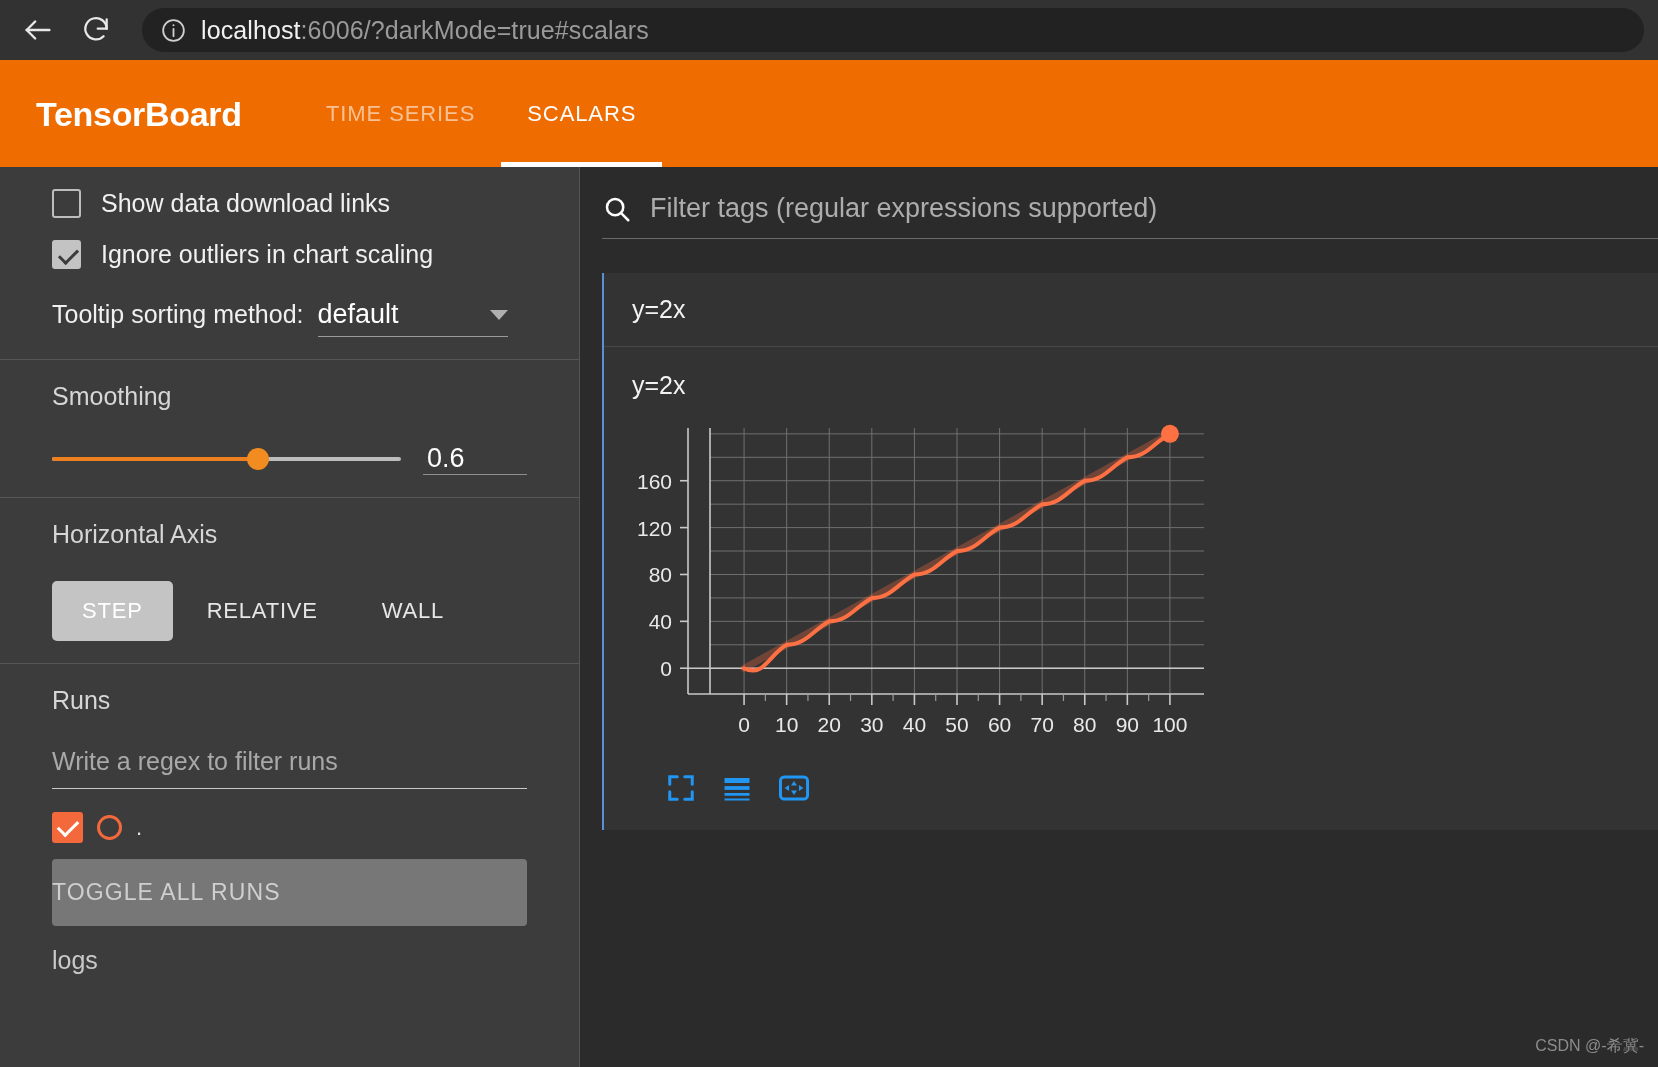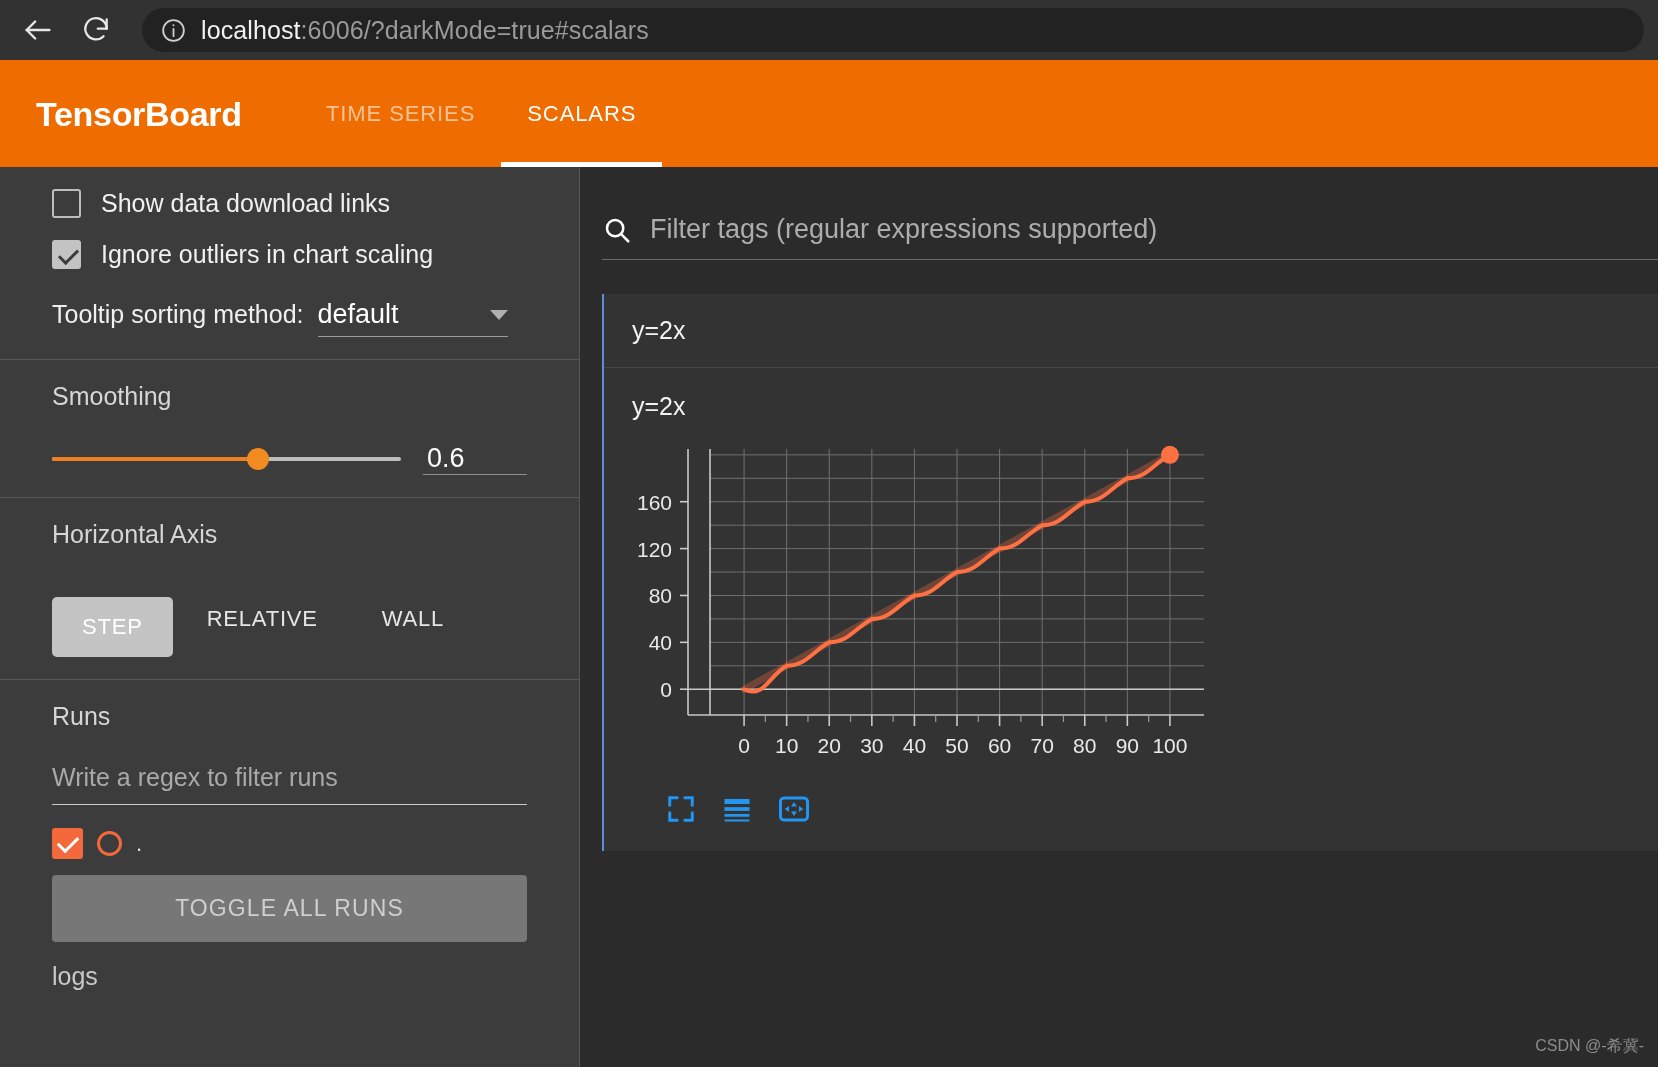--- a/index.html
+++ b/index.html
@@ -202,21 +202,20 @@
   .seg-btn {
     font-size: 22px;
     letter-spacing: 0.8px;
     color: #e6e6e6;
     padding: 17px 30px;
     border-radius: 5px;
   }
   .seg-btn.active {
     background: #c4c4c4;
     color: #ffffff;
-    margin-top: 16px;
   }
 
   .regex-input {
     font-size: 25px;
     color: #a9a9a9;
     border-bottom: 1px solid #c9c9c9;
     padding-bottom: 12px;
     margin-bottom: 23px;
   }
   .run-row {
@@ -248,41 +247,39 @@
   }
   .run-name { font-size: 22px; color: #e0e0e0; }
 
   .toggle-all {
     width: 100%;
     background: #777777;
     color: #cfcfcf;
     font-size: 23px;
     letter-spacing: 1.1px;
     padding: 20px 0;
-    text-align: center;
     border-radius: 4px;
     margin-bottom: 20px;
   }
   .logs-label { font-size: 25px; color: #c9c9c9; }
 
   
   .main {
     flex: 1 1 auto;
     background: #2b2b2b;
     padding: 26px 0 0 22px;
     position: relative;
     overflow: hidden;
   }
   .filter-row {
     display: flex; align-items: center;
     gap: 18px;
     border-bottom: 1px solid #6a6a6a;
     padding: 0 10px 14px 0;
     margin-right: 0;
-    margin-top: 21px;
   }
   .search-icon { color: #ffffff; display: flex; flex: 0 0 auto; }
   .filter-placeholder { font-size: 27px; color: #adadad; }
 
   .card {
     margin-top: 34px;
     background: #333333;
     border-left: 2px solid #5b8fd6;
     width: calc(100% - 0px);
   }

